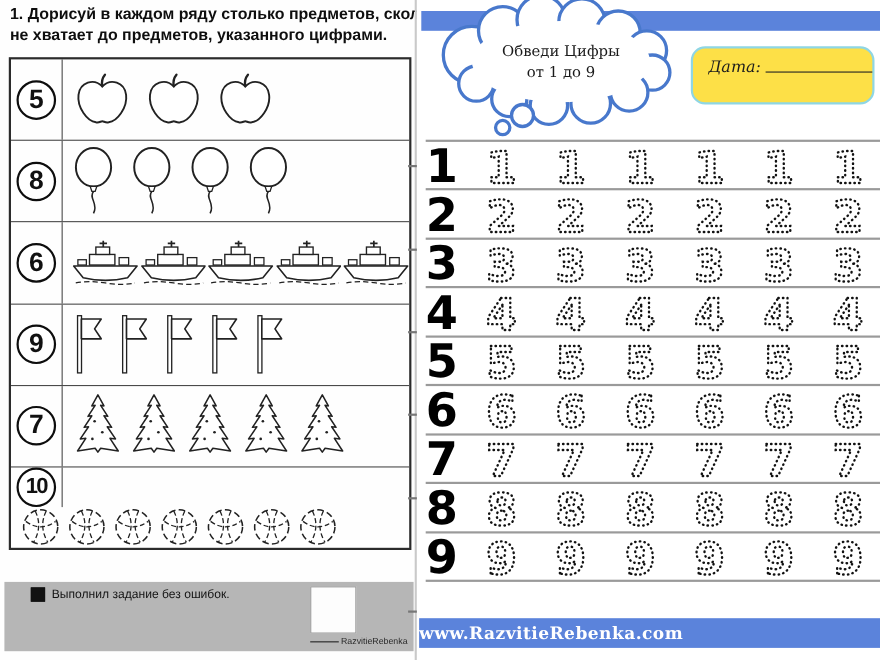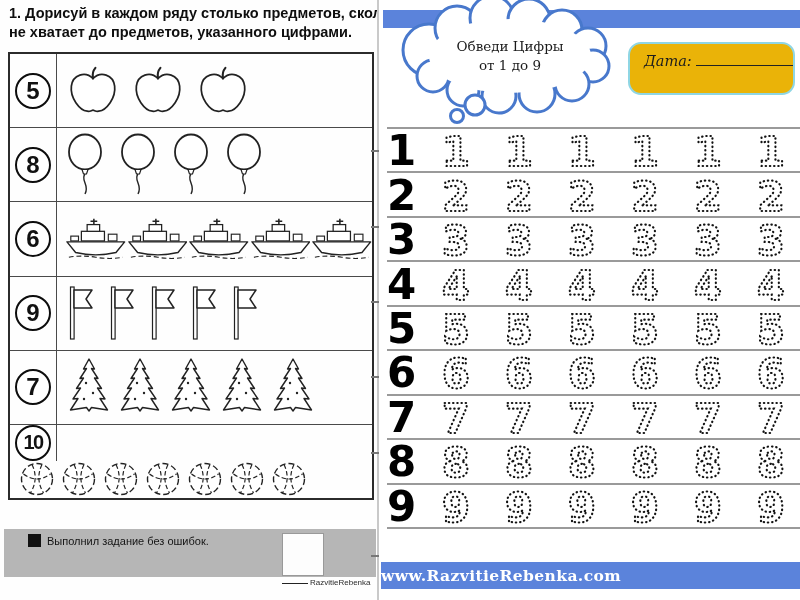--- a/index.html
+++ b/index.html
@@ -22,21 +22,21 @@
   .num-circle.two-digit{font-size:20px;letter-spacing:-1.5px;}
   .items-cell{flex:1;display:flex;align-items:center;padding-left:9px;overflow:hidden;}
   .items-apple{gap:11px;}
   .items-balloon{gap:15px;}
   .items-ship{gap:2px;}
   .items-flag{gap:13px;}
   .items-tree{gap:5px;}
   .items-ball{gap:6px;}
 
   
-  #legend{position:absolute;left:4px;top:529px;width:372px;height:48px;background:#b6b6b6;
+  #legend{position:absolute;left:4px;top:529px;width:372px;height:63px;background:#b6b6b6;
           box-sizing:border-box;padding:4px 0 0 24px;}
   .legend-row{display:flex;align-items:center;height:15.5px;gap:6px;}
   .legend-marker{width:13px;height:13px;border:1px solid #111;flex:none;box-sizing:border-box;}
   .legend-marker.filled{background:#111;}
   .legend-marker.half{background:linear-gradient(135deg,#fff 48%,#111 52%);}
   .legend-marker.empty{background:#fff;}
   .legend-text{font-size:11px;color:#141414;white-space:nowrap;}
   #score-box{position:absolute;left:278px;top:4px;width:40px;height:41px;background:#fdfdfd;border:1px solid #999;}
   #watermark{position:absolute;left:278px;top:49px;display:flex;align-items:flex-end;gap:2px;}
   #watermark .wline{width:26px;height:0;border-bottom:1.5px solid #222;margin-bottom:3px;}
@@ -47,21 +47,21 @@
   .crop-mark{position:absolute;left:371px;width:15px;height:2px;background:#777;}
 
   
   #right-page{position:absolute;left:379px;top:0;width:429px;height:600px;background:#fff;}
   #top-bar{position:absolute;left:4px;right:0;top:10px;height:18px;background:#5b83db;}
   #cloud{position:absolute;left:8px;top:-2px;z-index:2;}
   .cloud-shape{stroke:#4878cc;stroke-width:3;fill:#fff;}
   .cloud-text{font-family:"DejaVu Serif",serif;font-size:13.5px;fill:#1a1a1a;text-anchor:middle;}
 
   #date-box{position:absolute;left:249px;top:42px;width:167px;height:53px;border:2px solid #8fd6e4;
-            border-radius:13px;box-sizing:border-box;padding:6px 0 0 14px;background:#eab308;text-align:right;}
+            border-radius:13px;box-sizing:border-box;padding:6px 0 0 14px;background:#fde047;text-align:right;}
   .db-row{display:flex;align-items:flex-end;height:19px;gap:8px;}
   .db-label{font-family:"DejaVu Serif",serif;font-style:italic;font-size:14.5px;color:#1d1d1d;width:44px;}
   .db-line{width:98px;height:0;border-bottom:1.4px solid #222;margin-bottom:3px;}
 
   #digit-rows{position:absolute;left:8px;right:6px;top:127px;height:400px;
               display:flex;flex-direction:column;border-top:2.5px solid #9a9a9a;}
   .digit-row{flex:1;display:flex;align-items:center;border-bottom:2.5px solid #9a9a9a;min-height:0;}
   .solid-digit{width:38px;flex:none;font-family:"DejaVu Sans",sans-serif;font-weight:bold;
                font-size:42px;line-height:42px;color:#000;transform:translateY(1px);}
   .trace-strip{flex:1;display:flex;justify-content:space-around;align-items:center;}

